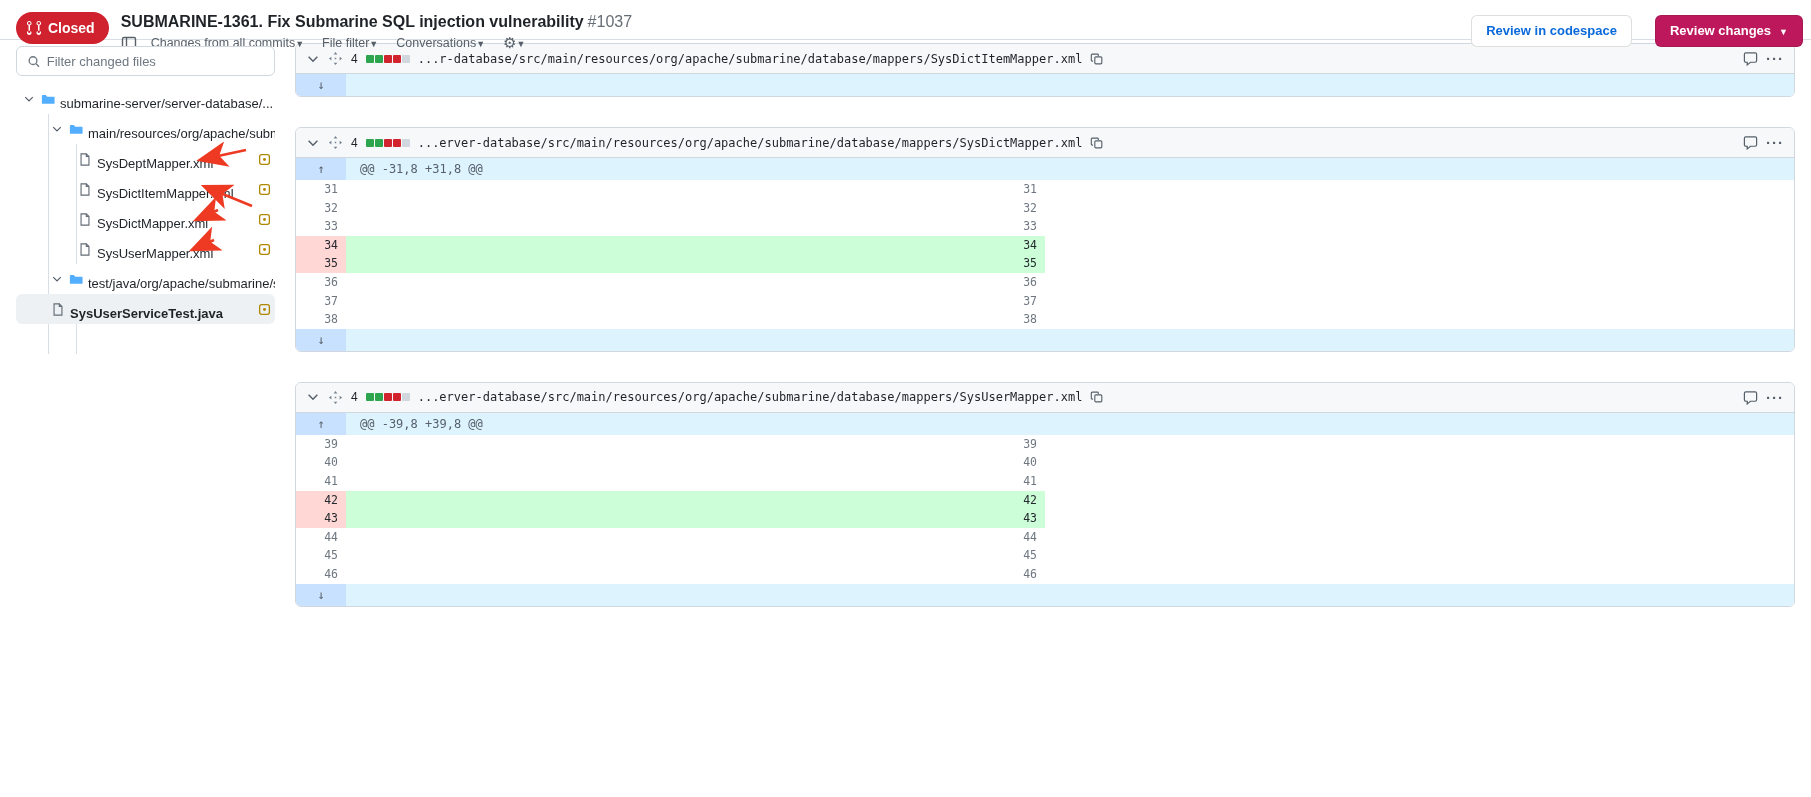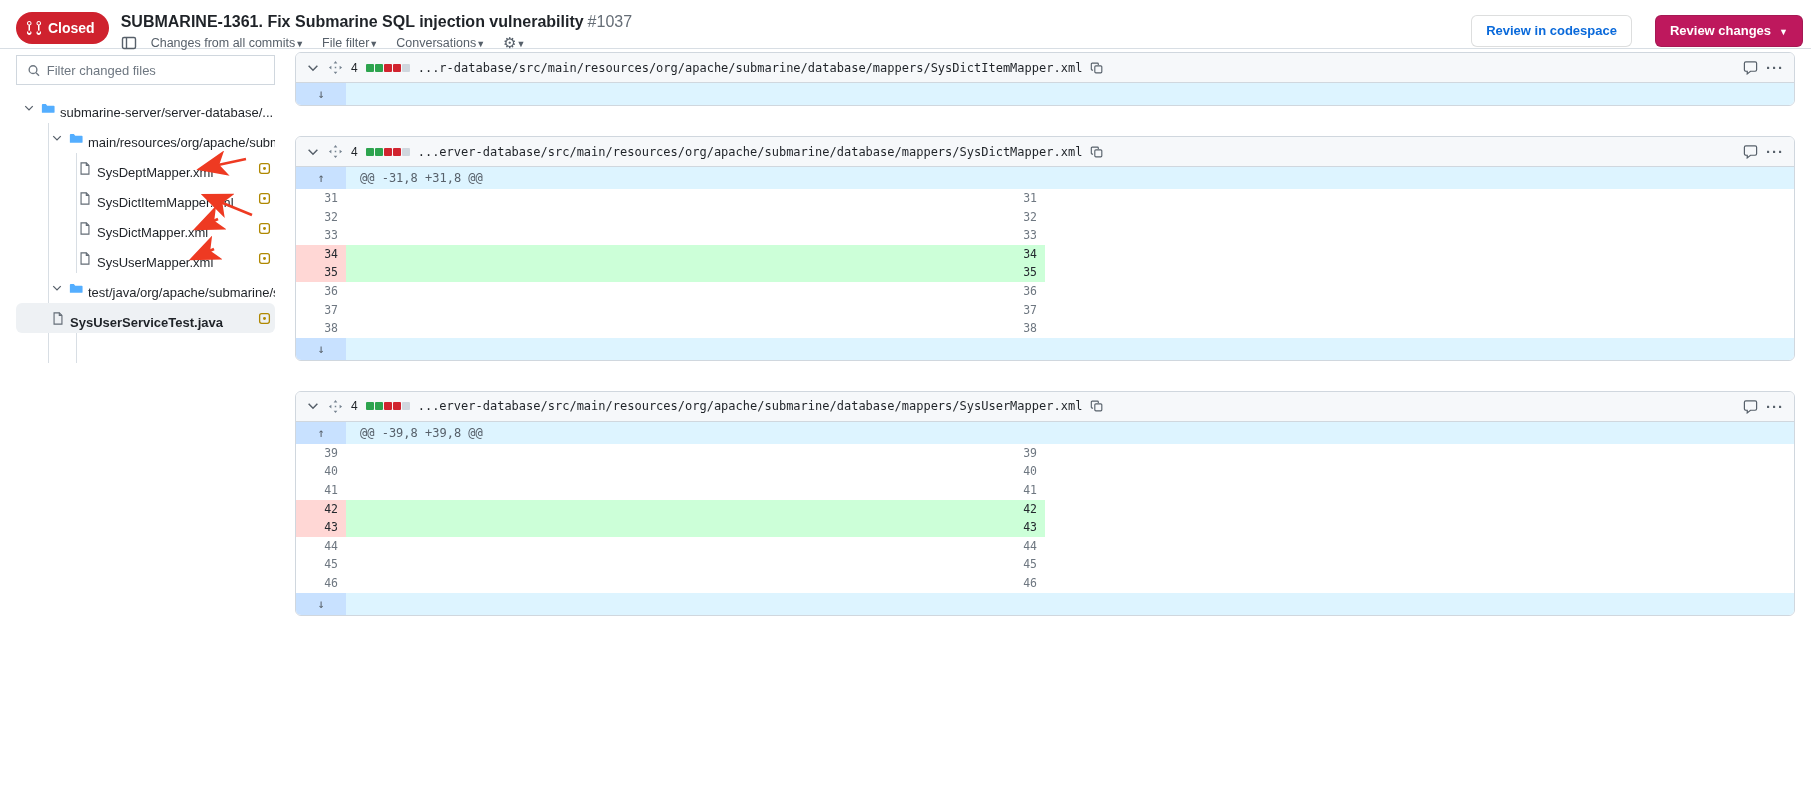--- a/index.html
+++ b/index.html
@@ -1,40 +1,40 @@
 <!DOCTYPE html>
 <html><head>
 <meta charset="utf-8">
 <style>
   * { margin:0; padding:0; box-sizing:border-box; }
   html,body { width:1811px; height:797px; overflow:hidden; background:#fff;
     font-family:"Liberation Sans", sans-serif; color:#1f2328; }
   .mono { font-family:"DejaVu Sans Mono", monospace; }
 
   
-  .topbar { height:49px; border-bottom:1px solid #d8dee4; display:flex; align-items:flex-start; padding:12px 8px 0 16px; position:relative; background:#fff; }
+  .topbar { height:40px; border-bottom:1px solid #d8dee4; display:flex; align-items:flex-start; padding:12px 8px 0 16px; position:relative; background:#fff; }
   .badge-closed { background:#cf222e; color:#fff; border-radius:999px; height:32px; padding:0 14px 0 10px; display:inline-flex; align-items:center; gap:6px; font-weight:bold; font-size:14px; flex:none; }
   .title-wrap { margin-left:12px; flex:1; min-width:0; }
   .pr-title { font-size:16px; font-weight:bold; line-height:20px; }
   .pr-number { color:#656d76; font-weight:normal; margin-left:4px; }
   .toolbar { display:flex; align-items:center; gap:18px; margin-top:2px; color:#57606a; font-size:12.5px; }
   .toolbar .tb-item { display:inline-flex; align-items:center; cursor:pointer; }
   .caret { font-size:9px; position:relative; top:1px; }
   .top-actions { display:flex; gap:23px; margin-left:16px; flex:none; padding-top:3px; }
   .btn { font-size:13px; font-weight:bold; border-radius:6px; padding:6px 14px; line-height:18px; cursor:pointer; border:1px solid rgba(27,31,36,.15); }
   .btn-default { background:#f6f8fa; background:#fff; color:#0969da; }
   .btn-primary { background:#be185d; color:#fff; border-color:rgba(27,31,36,.15); display:inline-flex; gap:8px; align-items:center; }
 
   
   .page { display:flex; height:740px; }
   .sidebar { width:287px; flex:none; padding:6px 12px 0 16px; position:relative; }
   .main { flex:1; padding:3px 16px 0 8px; overflow:hidden; }
 
   
-  .filter-box { display:flex; align-items:center; gap:6px; border:1px solid #d0d7de; border-radius:0; height:30px; padding:0 10px; color:#6e7781; background:#fff; }
+  .filter-box { display:flex; align-items:center; gap:6px; border:1px solid #d0d7de; border-radius:6px; height:30px; padding:0 10px; color:#6e7781; background:#fff; }
   .filter-box input { border:none; outline:none; font-size:13px; width:100%; color:#1f2328; background:transparent; font-family:inherit; }
   .filter-box input::placeholder { color:#6e7781; }
   .tree { margin-top:8px; position:relative; }
   .trow { height:30px; display:flex; align-items:center; gap:5px; font-size:13px; border-radius:6px; cursor:pointer; position:relative; }
   .trow.sel { background:#eef1f4; }
   .tchev { width:14px; flex:none; color:#57606a; display:flex; justify-content:center; }
   .tlabel { white-space:nowrap; overflow:hidden; flex:1;margin-top:8px; }
   .viewed { flex:none; margin-right:4px; }
   .guide { position:absolute; width:1px; background:#d8dee4; }
   .arrows { position:absolute; left:0; top:0; pointer-events:none; }

